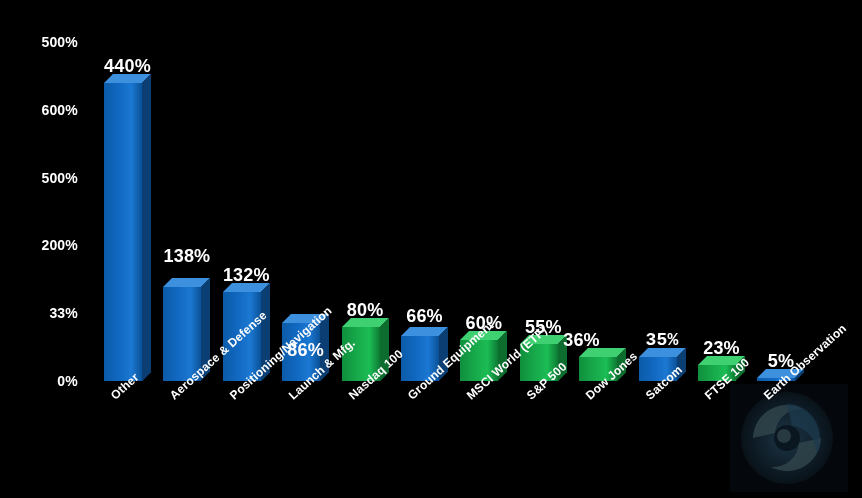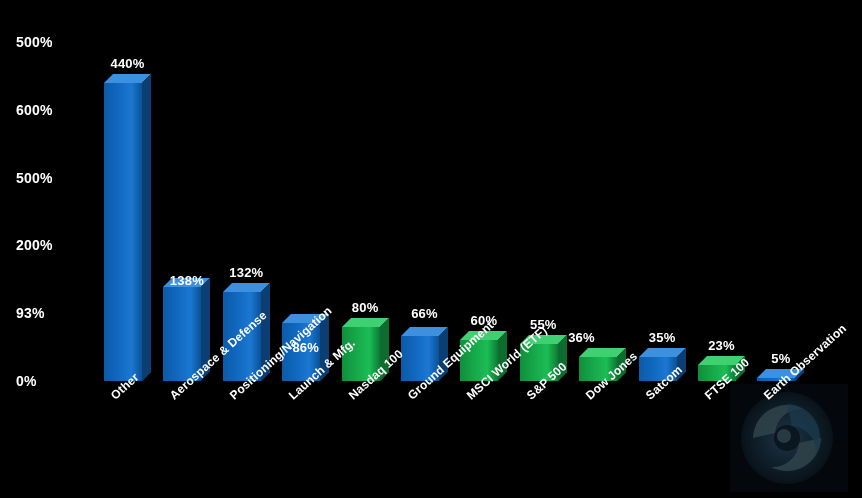--- a/index.html
+++ b/index.html
@@ -34,20 +34,21 @@
     left: 0;
     top: 0;
     width: 862px;
     height: 498px;
   }
 
   .y-tick-label {
     position: absolute;
     right: 0;
     width: 62px;
+    text-align: right;
     color: #ffffff;
     font-size: 14px;
     font-weight: 700;
     letter-spacing: 0.2px;
     transform: translateY(-50%);
     white-space: nowrap;
   }
   #y-axis {
     position: absolute;
     left: 16px;
@@ -68,21 +69,21 @@
   }
   .bar-front {
     position: absolute;
     left: 0;
     bottom: 0;
     width: 100%;
   }
   .bar-value {
     position: absolute;
     color: #ffffff;
-    font-size: 13px;
+    font-size: 18px;
     font-weight: 700;
     white-space: nowrap;
     text-align: center;
     letter-spacing: 0.2px;
   }
   .cat-label {
     position: absolute;
     color: #ffffff;
     font-size: 12px;
     font-weight: 600;
@@ -112,21 +113,21 @@
       <path d="M57 54 m 34 0 a34 34 0 0 1 -50 29 a26 26 0 0 0 28 -24 z" fill="#30444b" opacity="0.85"></path>
       <path d="M57 54 m 0 -34 a34 34 0 0 1 29 50 a26 26 0 0 0 -24 -28 z" fill="#1b3a4c" opacity="0.8"></path>
       <circle cx="57" cy="54" r="13" fill="#0a1620"></circle>
       <circle cx="54" cy="52" r="7" fill="#2a3d45" opacity="0.9"></circle>
     </svg>
   </div>
 
   <div id="plot-area">
     <div id="y-axis">
         <div class="y-tick-label" style="top: 381px;">0%</div>
-        <div class="y-tick-label" style="top: 313.2px;">93%</div>
+        <div class="y-tick-label" style="top: 313.2px;">33%</div>
         <div class="y-tick-label" style="top: 245.4px;">200%</div>
         <div class="y-tick-label" style="top: 177.6px;">500%</div>
         <div class="y-tick-label" style="top: 109.8px;">600%</div>
         <div class="y-tick-label" style="top: 42px;">500%</div>
       </div>
     <div id="bars-layer">
         <div class="bar-group" style="left: 104px; bottom: 117px; width: 47px; height: 307.32px;">
           <div class="bar-3d" style="width: 47px; height: 307.32px;">
             <div class="bar-front" style="width: 38px; height: 298.32px; background: linear-gradient(to right, rgb(11, 91, 168) 0%, rgb(17, 104, 192) 38%, rgb(27, 120, 210) 72%, rgb(10, 81, 151) 100%); bottom: 0px;"></div>
             <svg width="47" height="307.32" style="position: absolute; left: 0px; bottom: 0px;">
@@ -231,37 +232,37 @@
             <svg width="47" height="12.39" style="position: absolute; left: 0px; bottom: 0px;">
               <path d="M 0,9 L 9,0 L 47,0 L 38,9 Z" fill="#3c90dd"></path>
               <path d="M 38,9 L 47,0 L 47,3.39 L 38,12.39 Z" fill="#0b3f74"></path>
             </svg>
           </div>
         </div>
       </div>
     <div id="labels-layer">
         <div class="bar-value" style="left: 95px; width: 65px; top: 55.68px;">440%</div>
         <div class="cat-label" style="left: 108px; top: 392px;">Other</div>
-        <div class="bar-value" style="left: 154.4px; width: 65px; top: 273px;">138%</div>
+        <div class="bar-value" style="left: 154.4px; width: 65px; top: 246px;">138%</div>
         <div class="cat-label" style="left: 167.4px; top: 392px;">Aerospace &amp; Defense</div>
         <div class="bar-value" style="left: 213.8px; width: 65px; top: 264.504px;">132%</div>
         <div class="cat-label" style="left: 226.8px; top: 392px;">Positioning/Navigation</div>
         <div class="bar-value" style="left: 273.2px; width: 65px; top: 295.692px; margin-top: 44px;">86%</div>
         <div class="cat-label" style="left: 286.2px; top: 392px;">Launch &amp; Mfg.</div>
         <div class="bar-value" style="left: 332.6px; width: 65px; top: 299.76px;">80%</div>
         <div class="cat-label" style="left: 345.6px; top: 392px;">Nasdaq 100</div>
         <div class="bar-value" style="left: 392px; width: 65px; top: 306px;">66%</div>
         <div class="cat-label" style="left: 405px; top: 392px;">Ground Equipment</div>
         <div class="bar-value" style="left: 451.4px; width: 65px; top: 313.32px;">60%</div>
         <div class="cat-label" style="left: 464.4px; top: 392px;">MSCI World (ETF)</div>
         <div class="bar-value" style="left: 510.8px; width: 65px; top: 316.71px;">55%</div>
         <div class="cat-label" style="left: 523.8px; top: 392px;">S&amp;P 500</div>
         <div class="bar-value" style="left: 549px; width: 65px; top: 329.592px;">36%</div>
         <div class="cat-label" style="left: 583.2px; top: 392px;">Dow Jones</div>
-        <div class="bar-value" style="left: 629.6px; width: 65px; top: 330.27px;">35%</div>
+        <div class="bar-value" style="left: 629.6px; width: 65px; top: 330.27px; font-family: Liberation Mono, monospace;">35%</div>
         <div class="cat-label" style="left: 642.6px; top: 392px;">Satcom</div>
         <div class="bar-value" style="left: 689px; width: 65px; top: 338.406px;">23%</div>
         <div class="cat-label" style="left: 702px; top: 392px;">FTSE 100</div>
         <div class="bar-value" style="left: 748.4px; width: 65px; top: 350.61px;">5%</div>
         <div class="cat-label" style="left: 761.4px; top: 392px;">Earth Observation</div>
       </div>
   </div>
 
 </div>
 

